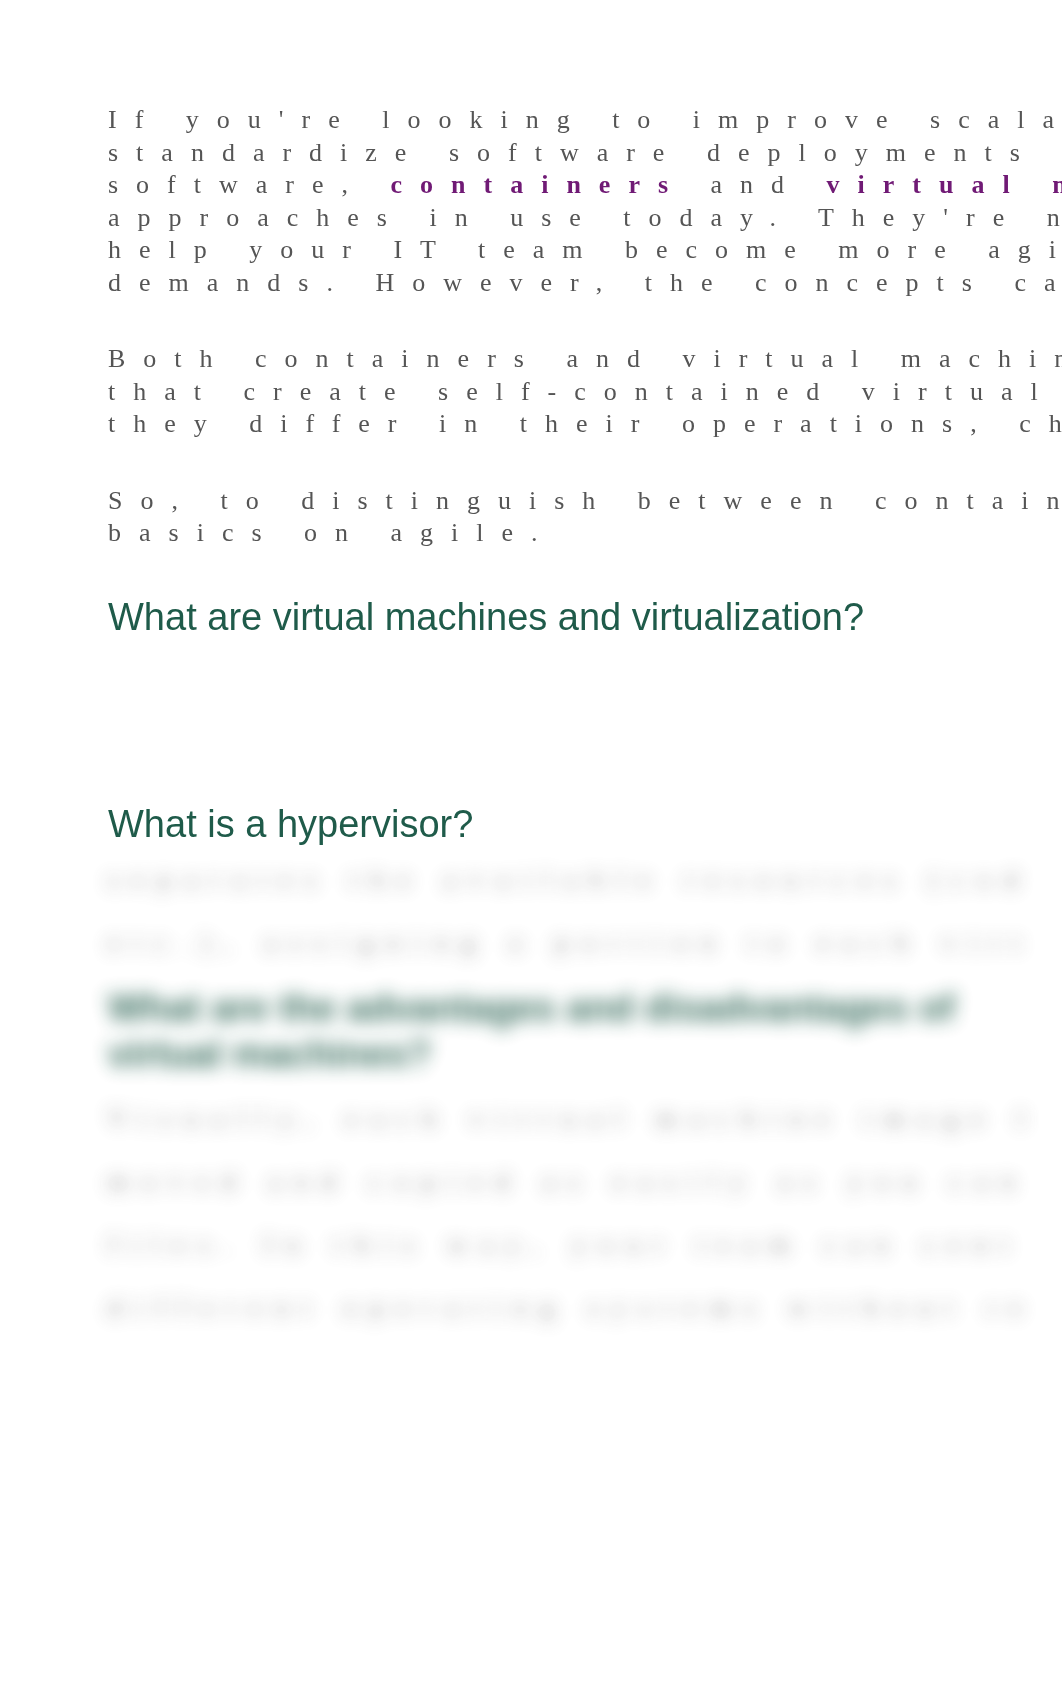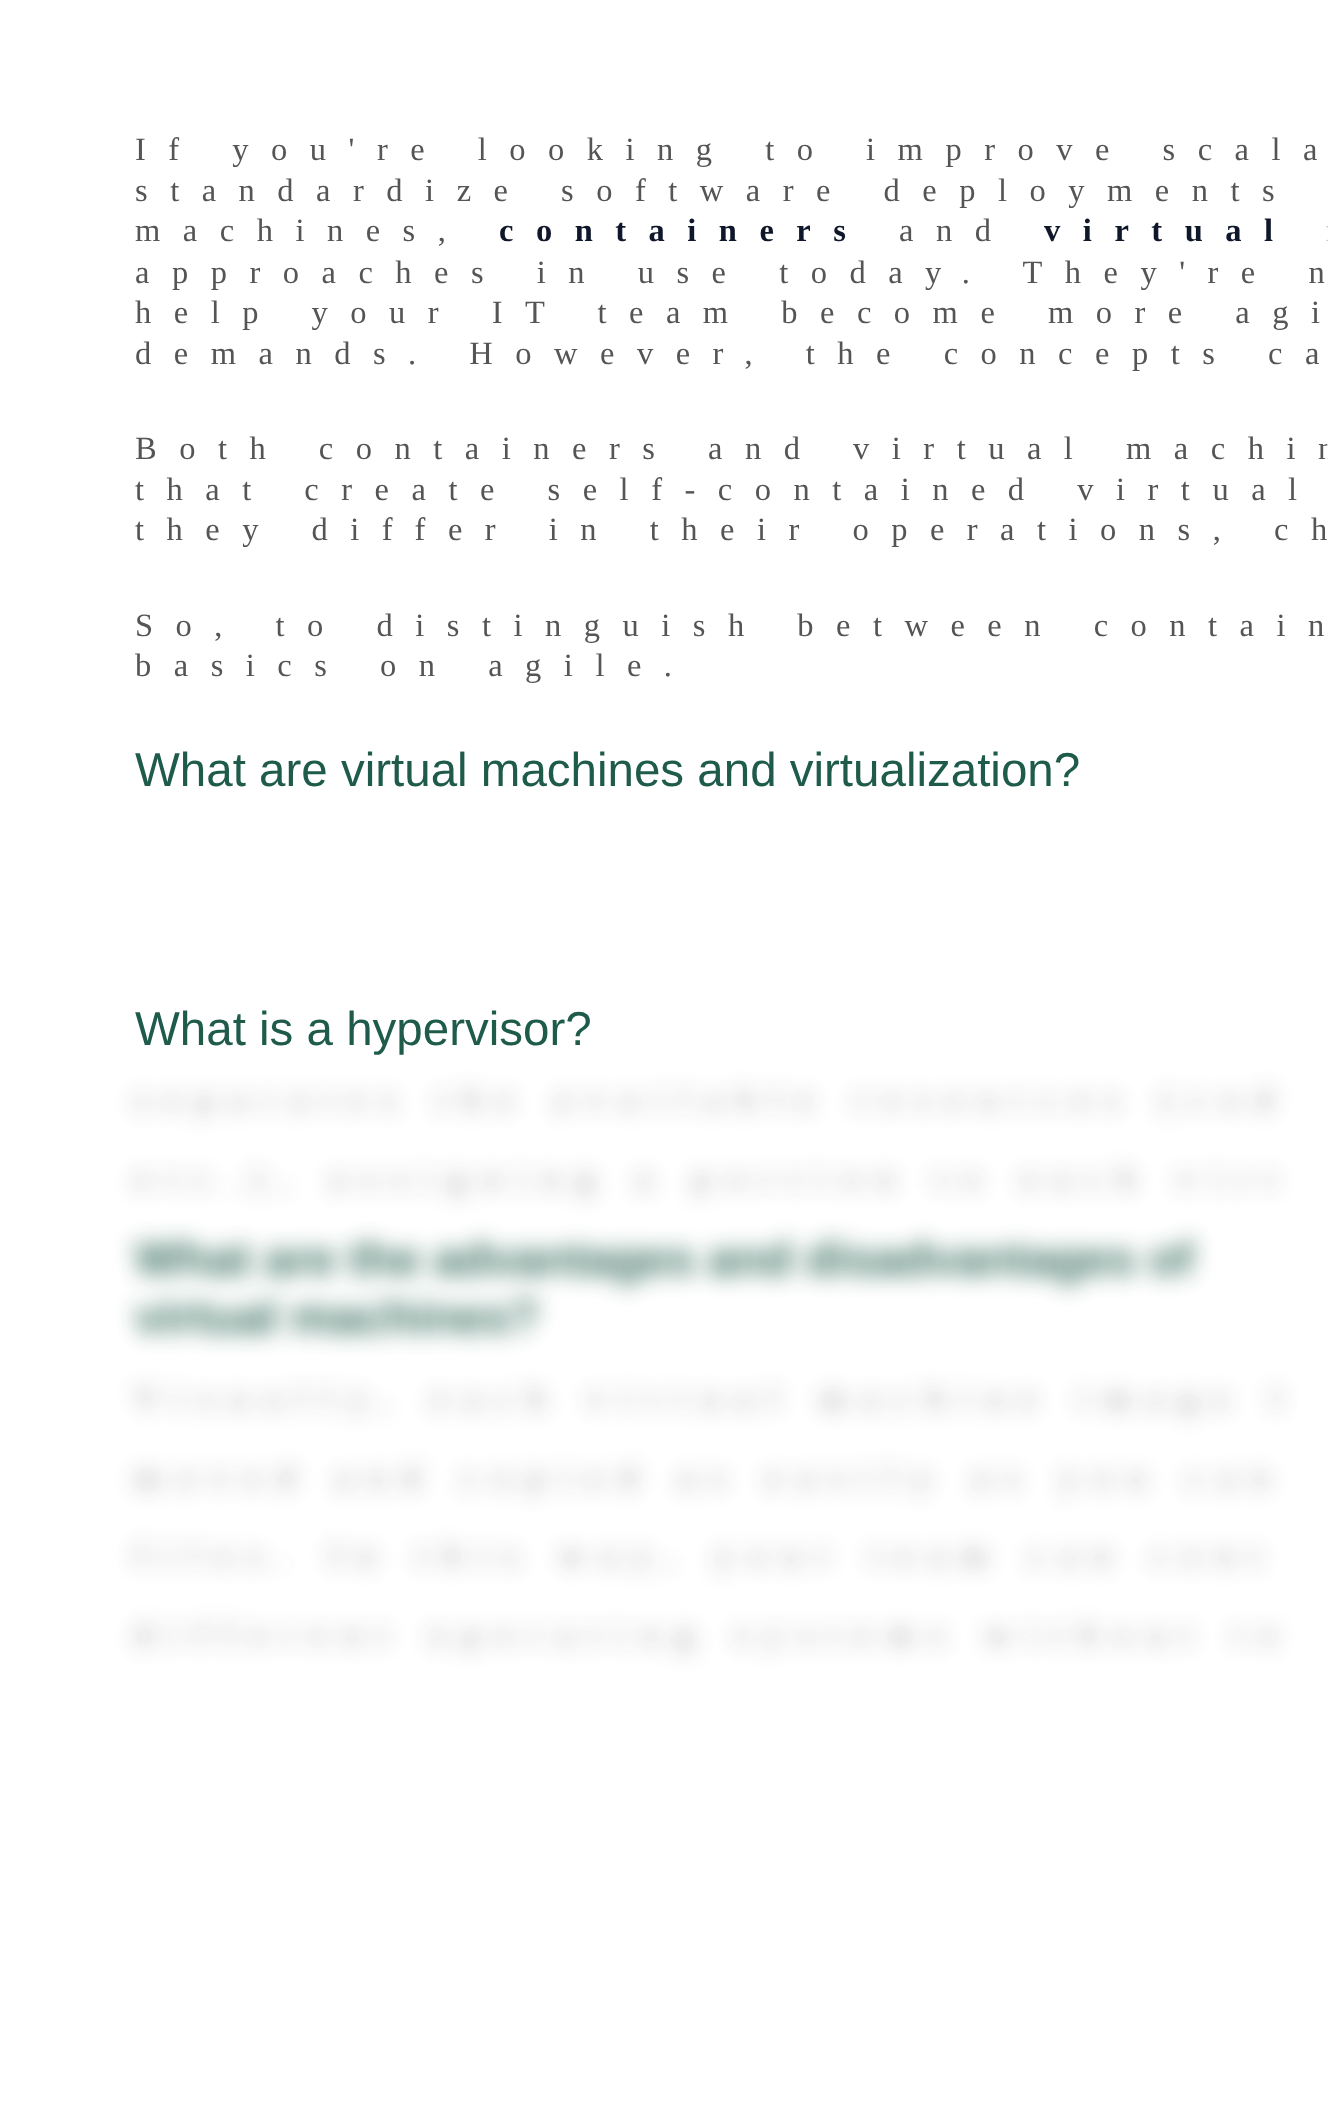--- a/index.html
+++ b/index.html
@@ -1,34 +1,34 @@
 <!DOCTYPE html>
 <html><head>
 <meta charset="utf-8">
 <style>
   html,body{margin:0;padding:0;background:#fff;font-family:Georgia,'Times New Roman',serif;color:#333;}
   .page{width:1062px;height:1686px;position:relative;overflow:hidden;background:#fff;}
   .content{position:absolute;left:108px;top:104px;width:1100px;}
   .para{font-size:26px;line-height:1.25;color:#555;letter-spacing:18px;margin-bottom:44px;white-space:pre;}
-  .para b{font-weight:700;color:#0f172a;}
+  .para b{font-weight:700;color:#701a75;}
   h2.section{font-family:Arial,Helvetica,sans-serif;font-weight:400;color:#1f5b4a;font-size:38px;line-height:1.25;margin:0 0 160px 0;letter-spacing:0;}
   #h2b{margin-bottom:120px;}
   .blurzone{position:absolute;left:108px;top:860px;width:900px;filter:blur(9px);opacity:.9;}
   .blurpara{font-size:26px;line-height:1.5;color:#777;letter-spacing:14px;margin:0 0 24px 0;white-space:pre;}
   h2.blurhead{font-family:Arial,Helvetica,sans-serif;font-weight:700;color:#1f5b4a;font-size:38px;line-height:1.2;margin:12px 0 22px 0;letter-spacing:0;}
 </style>
 </head>
 <body>
 <div class="page">
 
 <div class="content">
 
   <div class="para"><span>If you're looking to improve scalabili</span>
 <span>standardize software deployments acros</span>
-<span>machines, </span><b>containers</b><span> and </span><b>virtual machines (VMs)</b>
+<span>software, </span><b>containers</b><span> and </span><b>virtual machines (VMs)</b>
 <span>approaches in use today. They're not m</span>
 <span>help your IT team become more agile an</span>
 <span>demands. However, the concepts can be </span></div>
 
   <div class="para"><span>Both containers and virtual machines (</span>
 <span>that create self-contained virtual pac</span>
 <span>they differ in their operations, chara</span></div>
 
   <div class="para"><span>So, to distinguish between containers </span>
 <span>basics on agile.</span></div>

